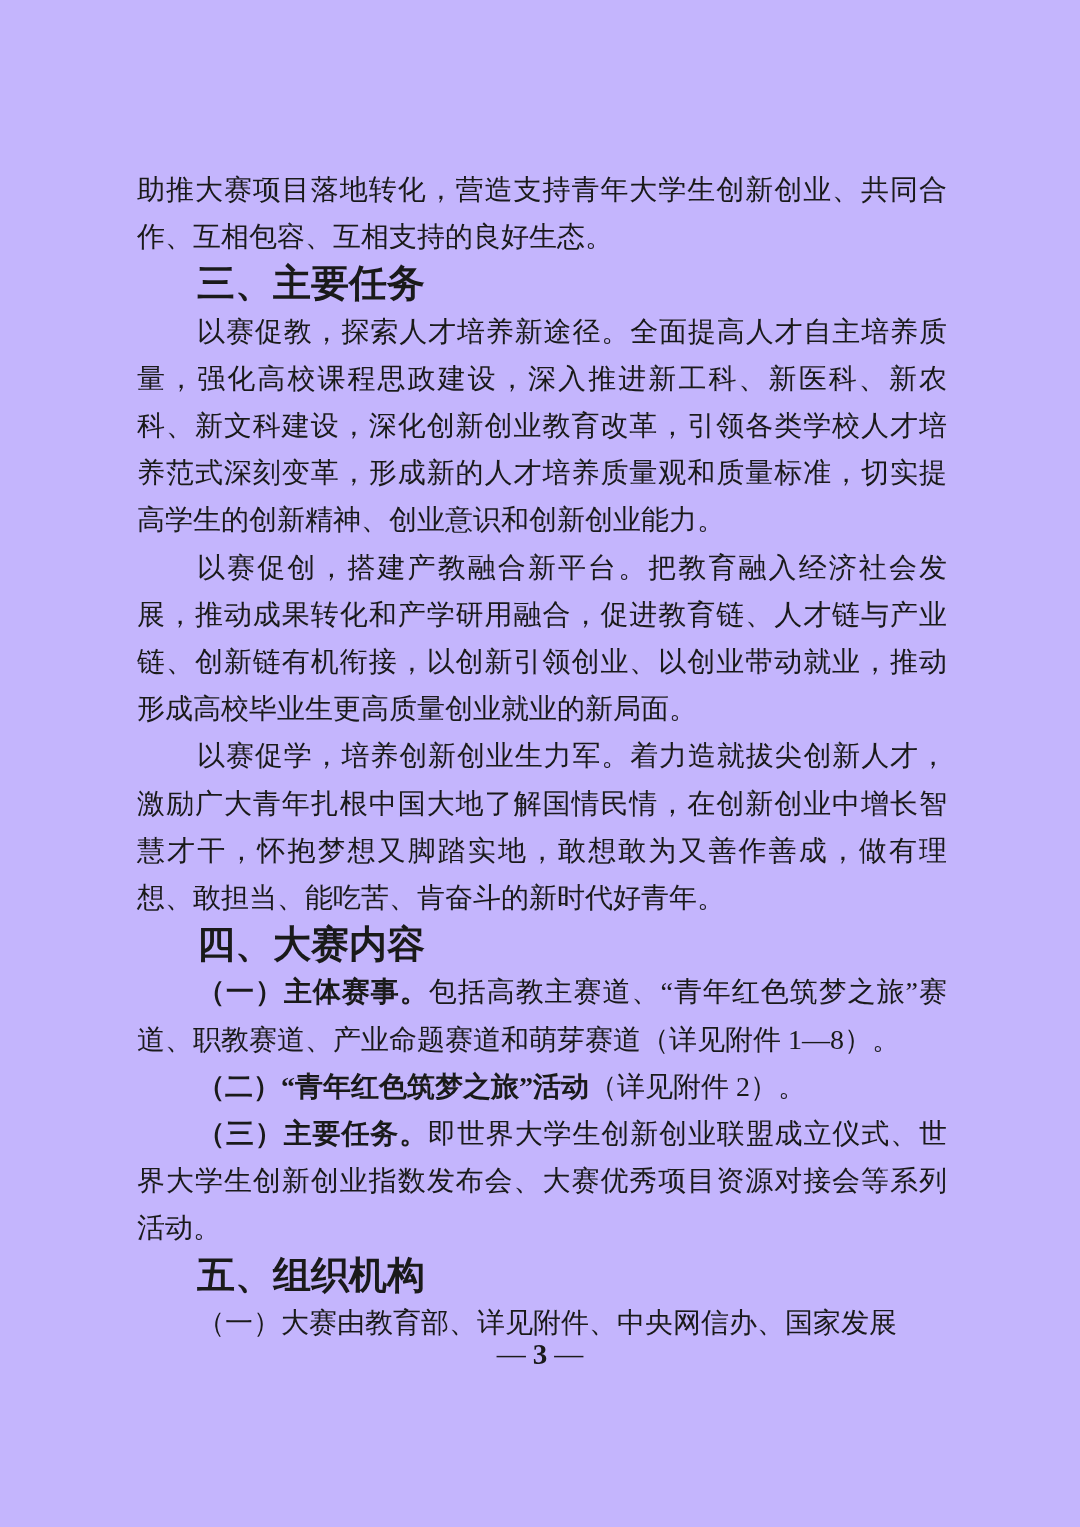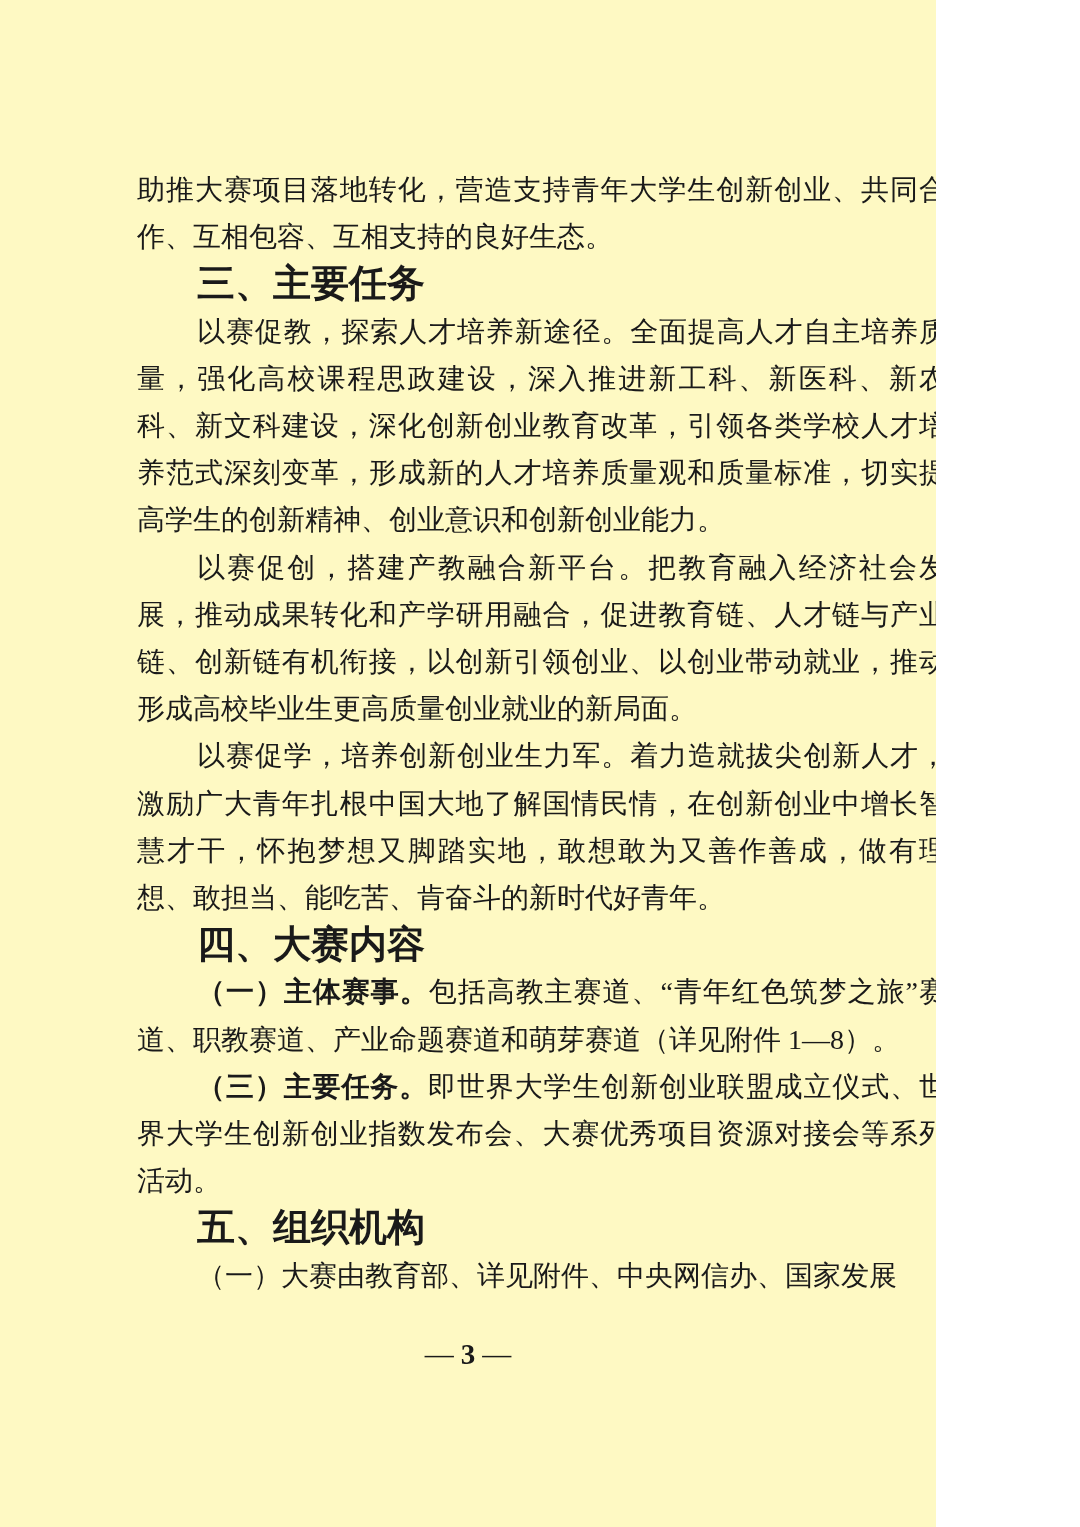--- a/index.html
+++ b/index.html
@@ -2,23 +2,23 @@
 <html><head>
 <meta charset="utf-8">
 <style>
   html, body {
     margin: 0;
     padding: 0;
     background: #ffffff;
   }
   .page {
     position: relative;
-    width: 936px;
+    width: 1080px;
     height: 1527px;
-    background: #fef9c3;
+    background: #c4b5fd;
     overflow: hidden;
     font-family: "Liberation Serif", serif;
     color: #1a1a1a;
   }
   .doc-body {
     position: absolute;
     left: 137px;
     top: 166px;
     width: 810px;
     font-size: 28px;
@@ -73,20 +73,21 @@
     <p class="para">以赛促教，探索人才培养新途径。全面提高人才自主培养质量，强化高校课程思政建设，深入推进新工科、新医科、新农科、新文科建设，深化创新创业教育改革，引领各类学校人才培养范式深刻变革，形成新的人才培养质量观和质量标准，切实提高学生的创新精神、创业意识和创新创业能力。</p>
 
     <p class="para">以赛促创，搭建产教融合新平台。把教育融入经济社会发展，推动成果转化和产学研用融合，促进教育链、人才链与产业链、创新链有机衔接，以创新引领创业、以创业带动就业，推动形成高校毕业生更高质量创业就业的新局面。</p>
 
     <p class="para">以赛促学，培养创新创业生力军。着力造就拔尖创新人才，激励广大青年扎根中国大地了解国情民情，在创新创业中增长智慧才干，怀抱梦想又脚踏实地，敢想敢为又善作善成，做有理想、敢担当、能吃苦、肯奋斗的新时代好青年。</p>
 
     <p class="heading">四、大赛内容</p>
 
     <p class="para"><span class="lead-bold">（一）主体赛事。</span><span>包括高教主赛道、“青年红色筑梦之旅”赛道、职教赛道、产业命题赛道和萌芽赛道（详见附件 1—8）。</span></p>
 
+    <p class="para"><span class="lead-bold">（二）“青年红色筑梦之旅”活动</span><span>（详见附件 2）。</span></p>
 
     <p class="para"><span class="lead-bold">（三）主要任务。</span><span>即世界大学生创新创业联盟成立仪式、世界大学生创新创业指数发布会、大赛优秀项目资源对接会等系列活动。</span></p>
 
     <p class="heading">五、组织机构</p>
 
     <p class="para">（一）大赛由教育部、详见附件、中央网信办、国家发展</p>
 
   </div>
 
   <div class="page-footer"><span class="dash">—</span><span class="num">3</span><span class="dash">—</span></div>

